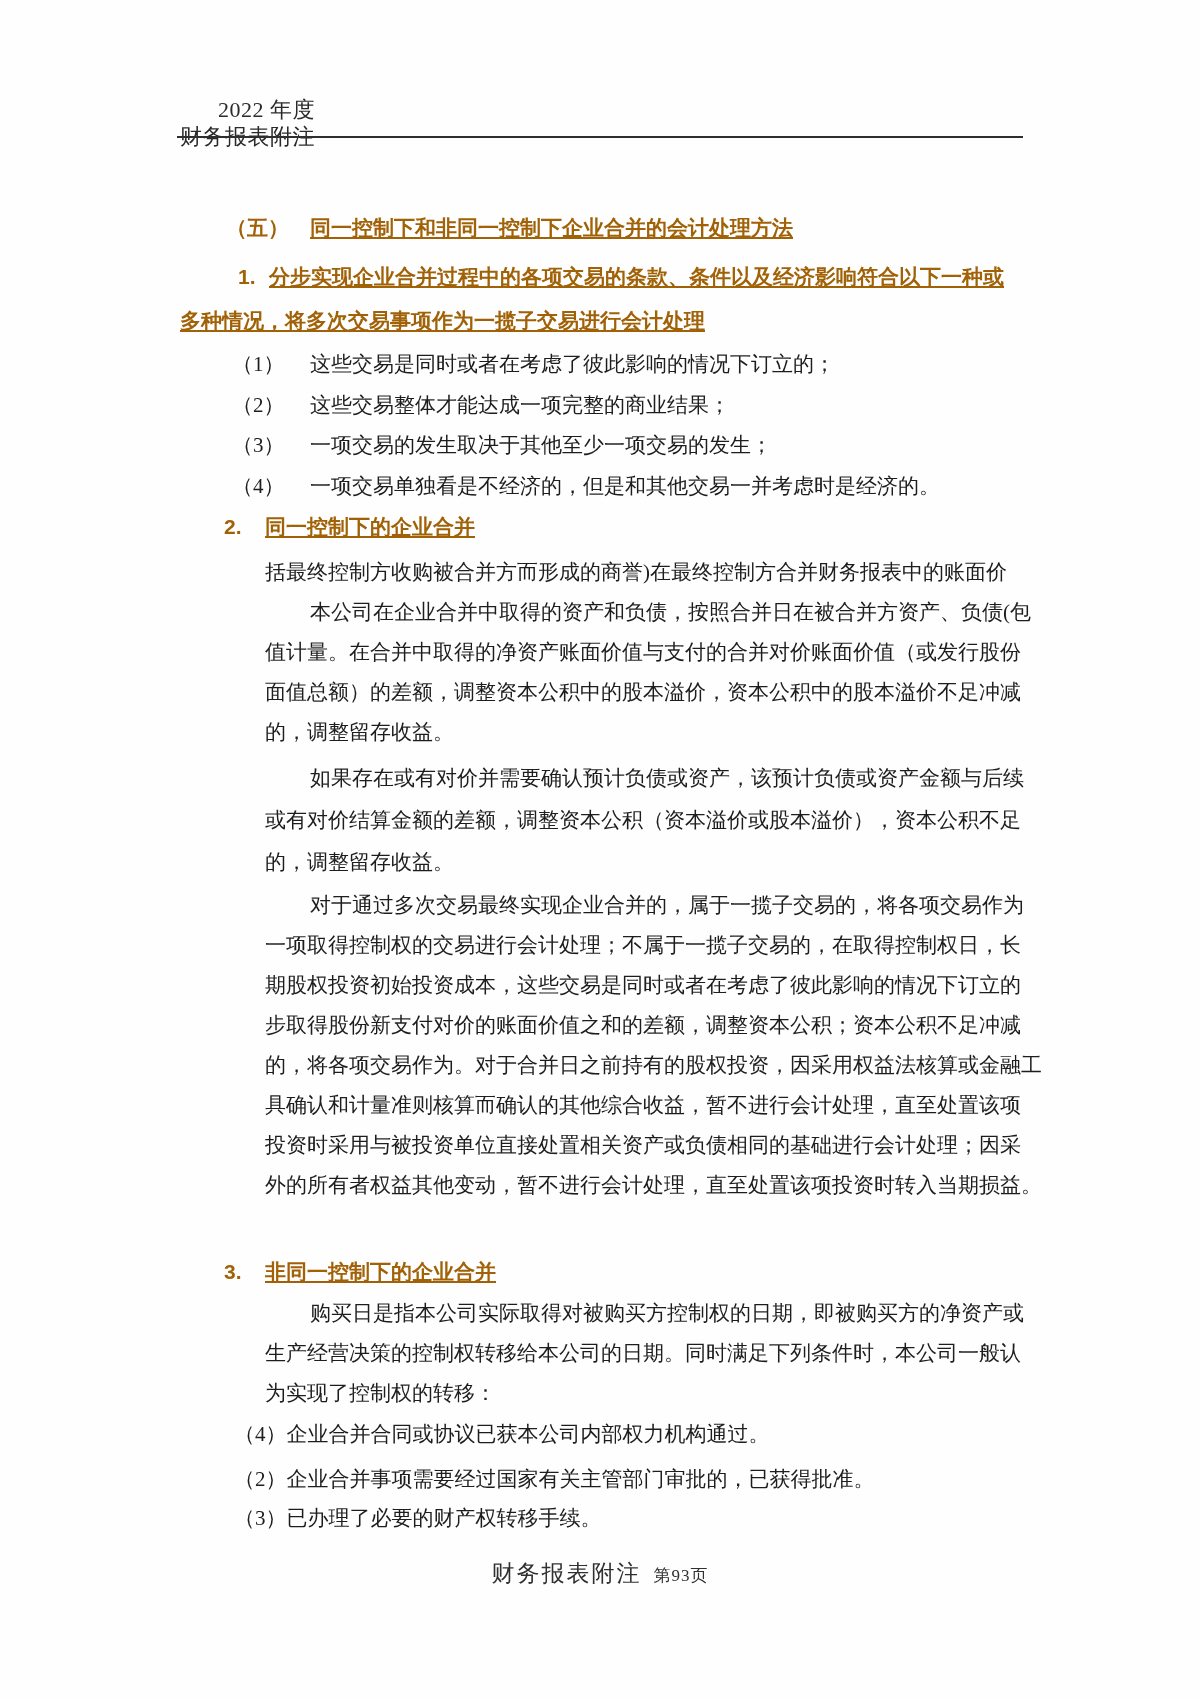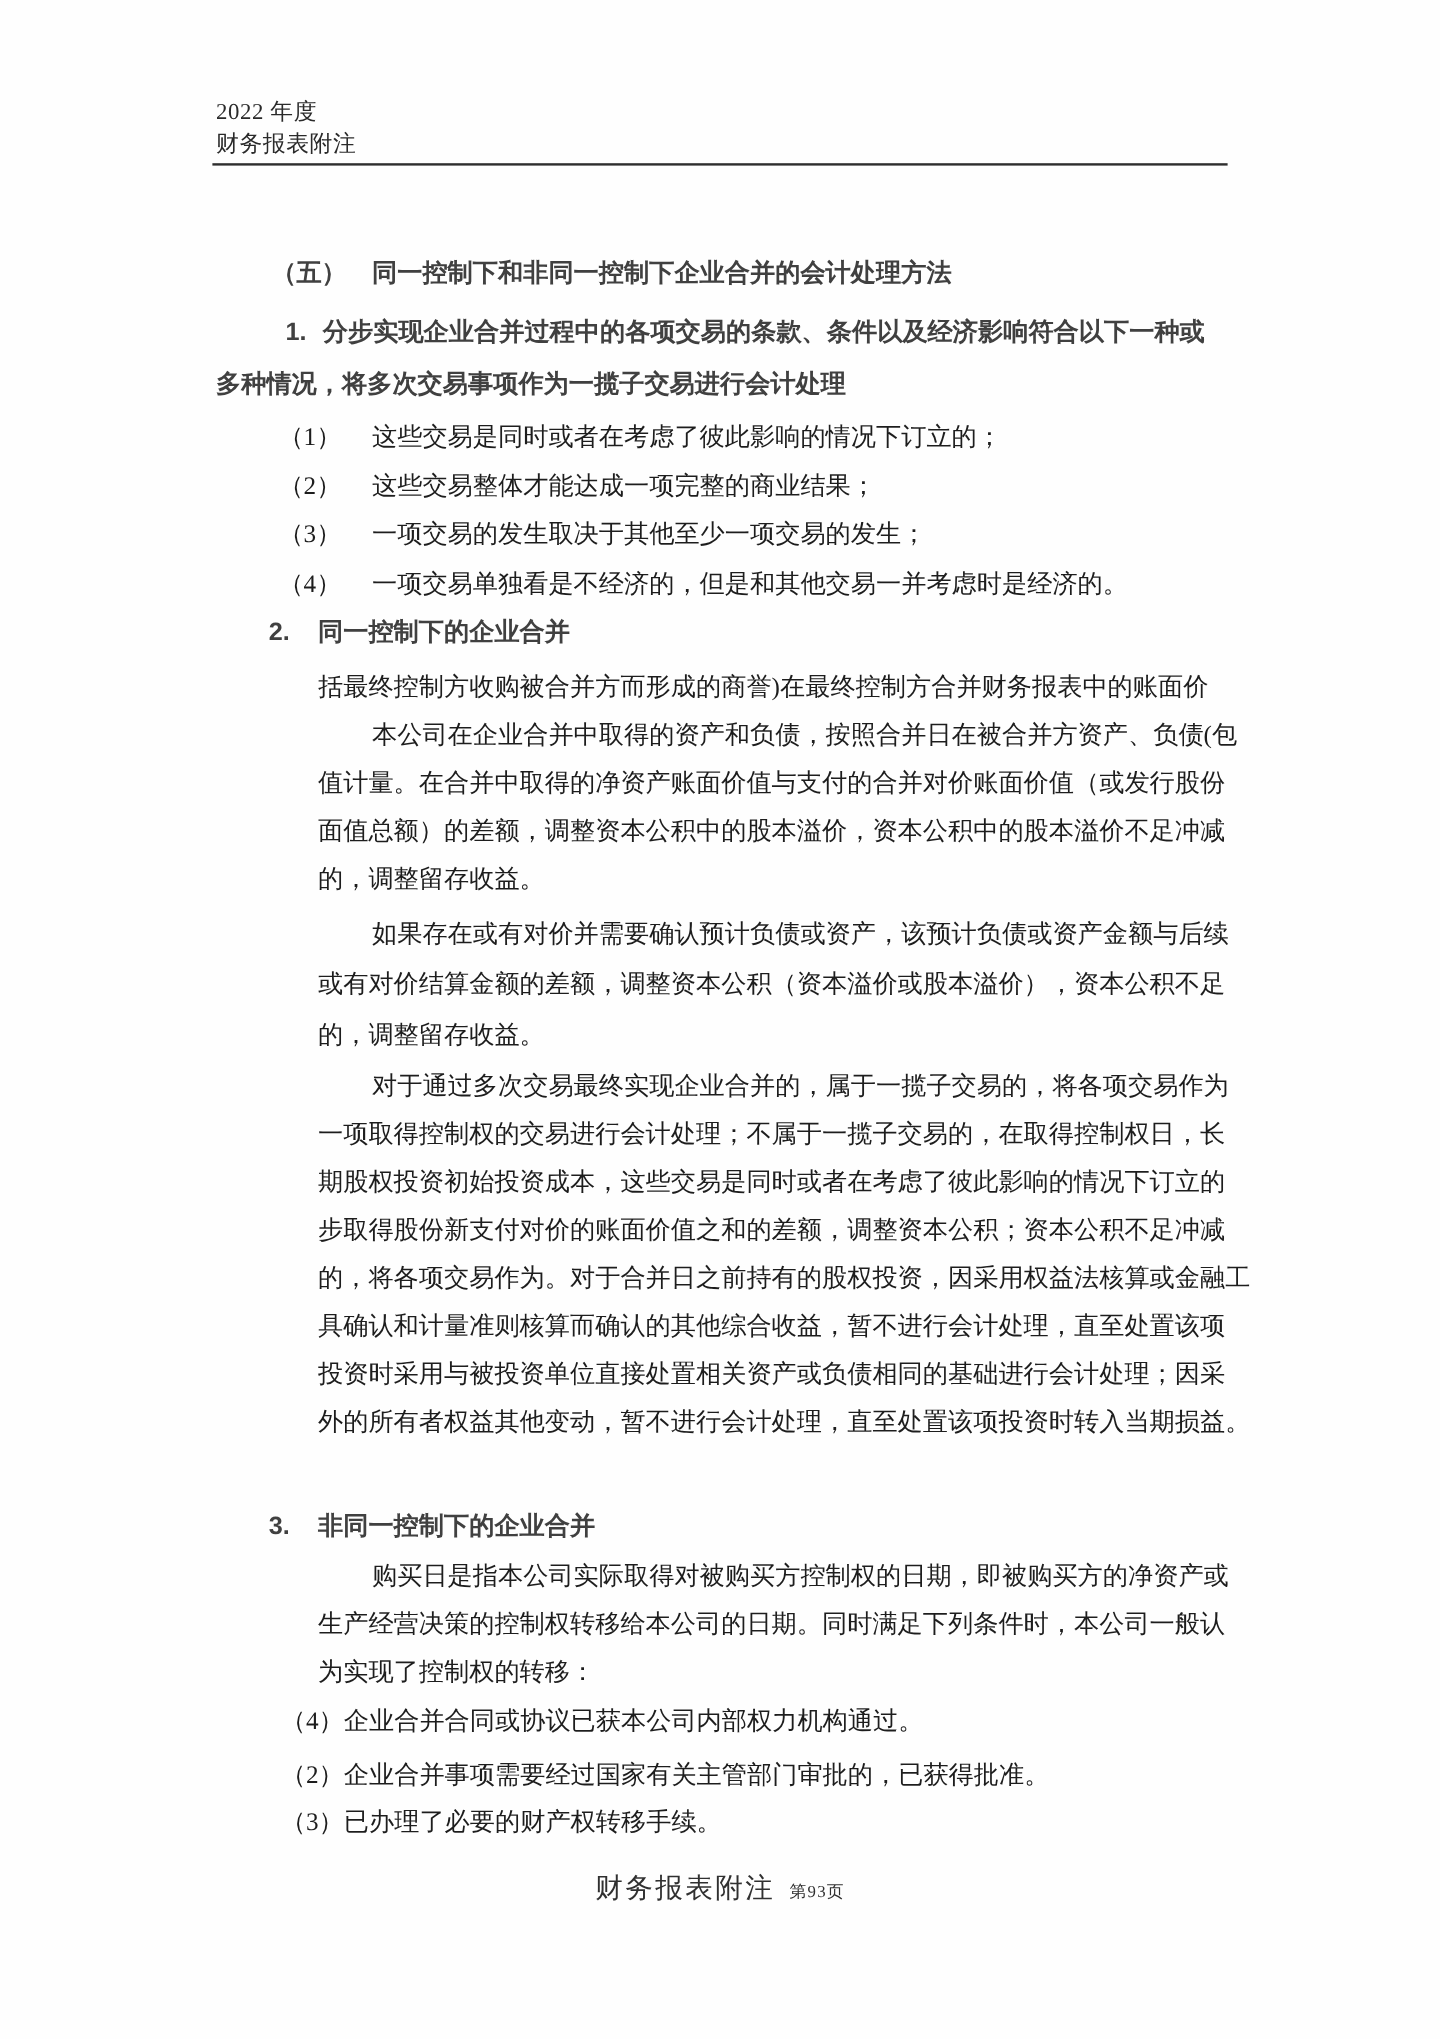--- a/index.html
+++ b/index.html
@@ -7,24 +7,24 @@
     position:relative;
     width:1200px; height:1699px;
     margin:0 auto;
     background:#fefefe;
     color:#1d1d1d;
     font-family:"Liberation Serif","DejaVu Serif",serif;
     font-size:21px;
     overflow:hidden;
   }
   .abs { position:absolute; }
-  .hdr-small { left:180px; top:80px; font-size:19px; line-height:27px; color:#2a2a2a; letter-spacing:0.5px; }
+  .hdr-small { left:180px; top:96px; font-size:22px; line-height:27px; color:#2a2a2a; letter-spacing:0.5px;text-align:right; }
   .hdr-rule { left:177px; top:136px; width:846px; height:2px; background:#2e2e2e; }
 
-  .heading { font-family:"Liberation Sans","DejaVu Sans",sans-serif; font-weight:bold; color:#404040; }
+  .heading { font-family:"Liberation Sans","DejaVu Sans",sans-serif; font-weight:bold; color:#a16207;text-decoration:underline; }
   .doc-title { left:180px; top:208px; line-height:40px; padding-left:46px; width:845px; }
   .doc-title .num { display:inline-block; width:84px; }
 
   .h1-block { left:180px; top:255px; width:845px; line-height:44px; }
   .h1-block .l1 { padding-left:58px; }
   .h1-block .num { display:inline-block; width:31px; }
 
   .cond-item { left:180px; width:845px; line-height:40px; padding-left:52px; white-space:nowrap; }
   .cond-item .num { display:inline-block; width:78px; }
 
@@ -33,21 +33,21 @@
 
   .para { left:265px; width:760px; }
   .para .ln { line-height:40px; white-space:nowrap; }
   .para.lh42 .ln { line-height:42px; }
   .para .first { text-indent:45px; }
 
   .transfer-item { left:180px; width:845px; line-height:40px; padding-left:54px; white-space:nowrap; }
 
   .footer { left:0; top:1558px; width:1200px; text-align:center; color:#303030; }
   .footer .label { font-size:23px; letter-spacing:2px; }
-  .footer .pageno { font-size:14px; margin-left:12px; letter-spacing:1px; }
+  .footer .pageno { font-size:17px; margin-left:12px; letter-spacing:1px; }
 </style>
 </head>
 <body>
 
 <div class="page">
 
   <div class="abs hdr-small">
     <div>2022 年度</div>
     <div>财务报表附注</div>
   </div>

